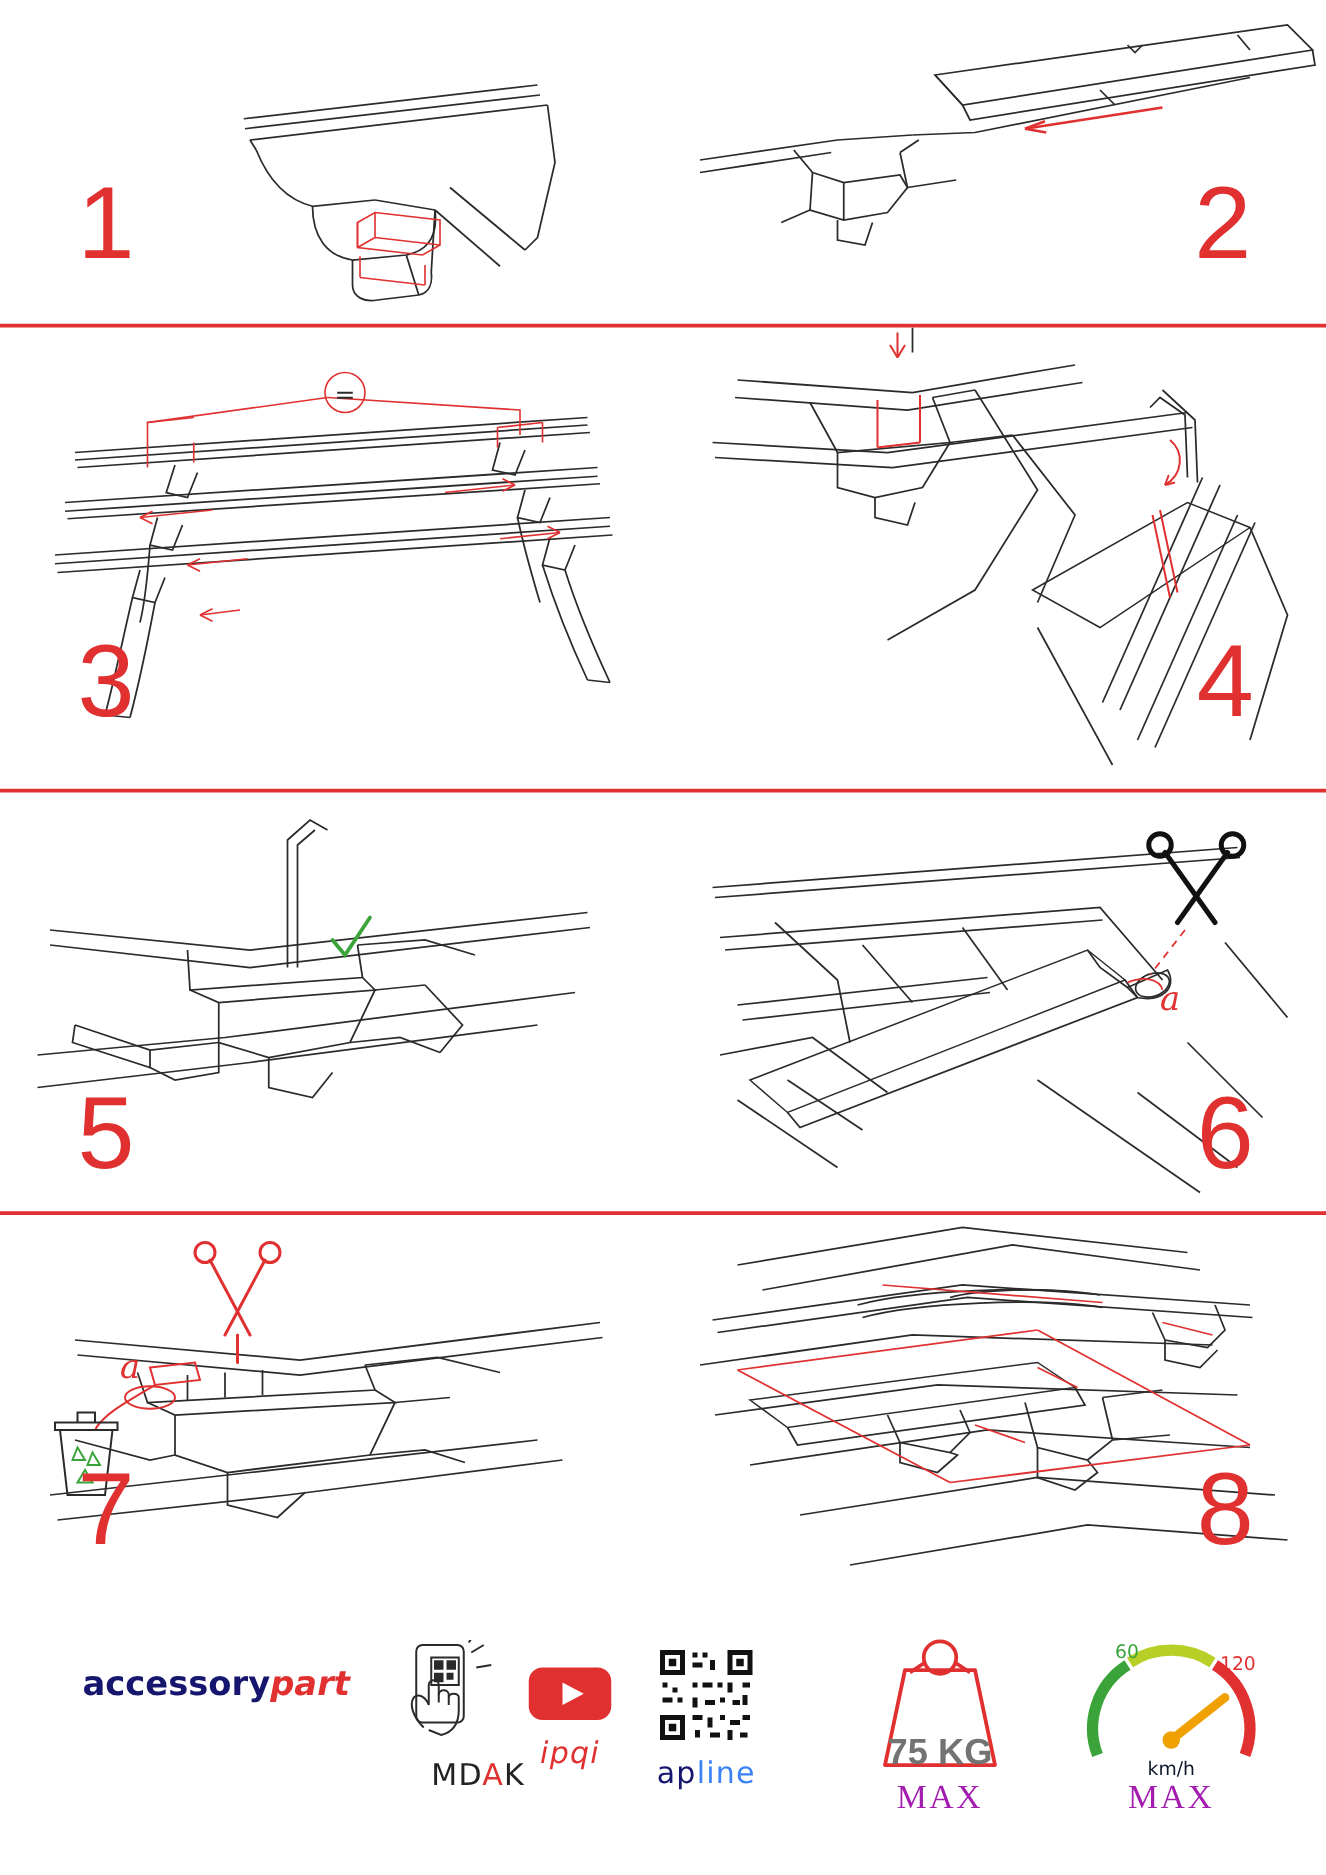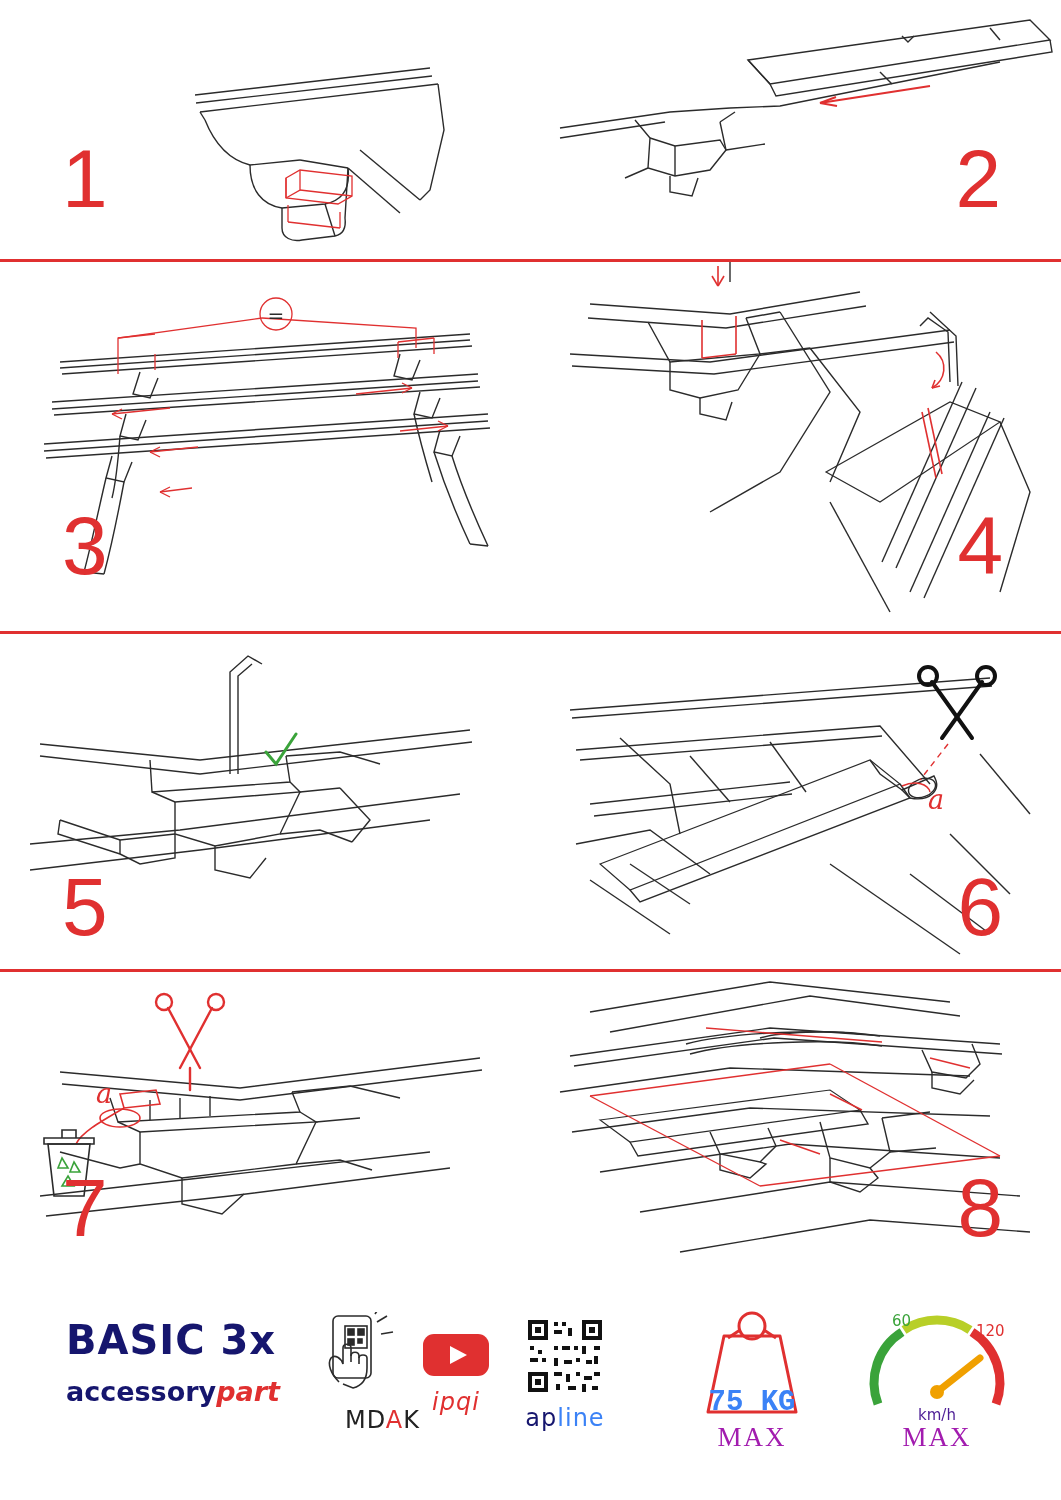--- a/index.html
+++ b/index.html
@@ -136,33 +136,33 @@
     font-family: Liberation Serif, serif;
     font-size: 27px;
     letter-spacing: 2px;
     color: #a21caf;
     margin-top: 2px;
   }
   .kgtext {
     position: absolute;
     left: 0; right: 0;
     top: 86px;
-    font-family: Liberation Mono, monospace;
+    font-family: Liberation Sans, sans-serif;
     font-size: 29px;
     font-weight: bold;
-    color: #3b82f6;
+    color: #737373;
     text-align: center;
   }
   .kmh {
     position: absolute;
     left: 0; right: 0;
     top: 106px;
     font-family: "DejaVu Sans", sans-serif;
     font-size: 15px;
-    color: #4c1d95;
+    color: #0f172a;
     text-align: center;
   }
   .lbl-a {
     position: absolute;
     font-family: "DejaVu Serif", serif;
     font-style: italic;
     font-size: 27px;
     color: #e03030;
   }
 </style>
@@ -508,24 +508,20 @@
           </svg>
         </div>
         <div class="stepnum n8">8</div>
       </div>
     </div>
   </div>
 
   <div class="footer">
 
     <div class="brand">
-      <div class="brand-title">
-        <span>BASIC</span>
-        <span class="x">3x</span>
-      </div>
       <div class="brand-sub">
         <span>accessory</span><span class="part">part</span>
       </div>
     </div>
 
     <div class="logo-row">
 
       <div class="logo-item" style="left: 0px; top: 0px; width: 120px; text-align: right;">
         <svg width="86" height="86" viewBox="0 0 86 86" fill="none" stroke="#2b2b2b" stroke-width="1.6" style="display:block;margin:0 auto;">
           <rect x="16" y="4" width="38" height="62" rx="5"></rect>

